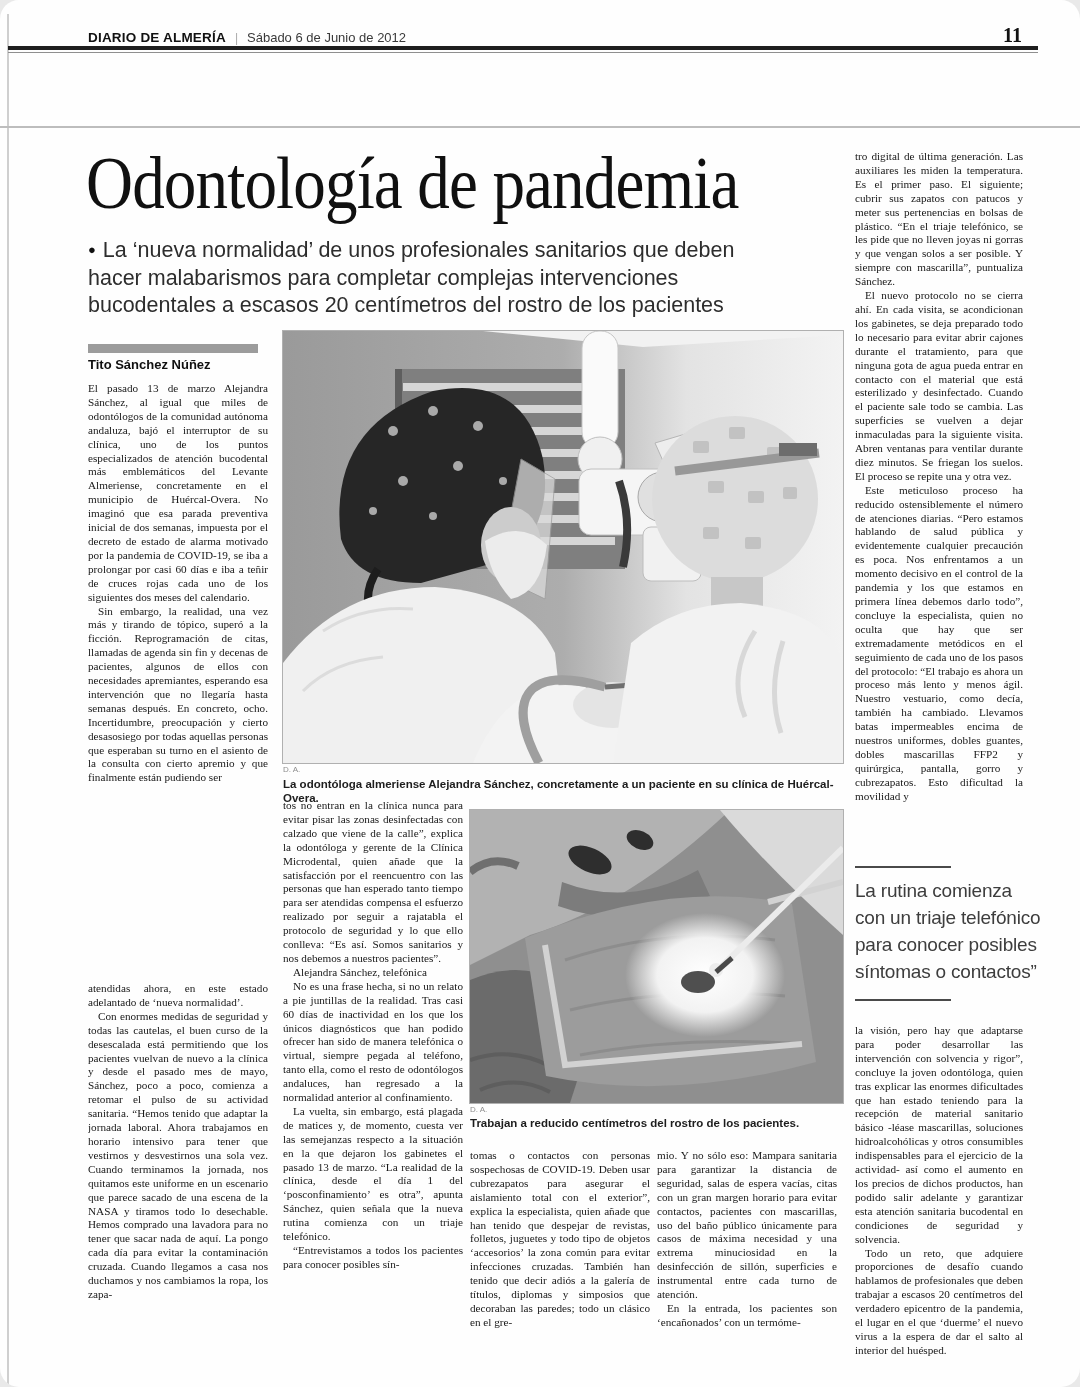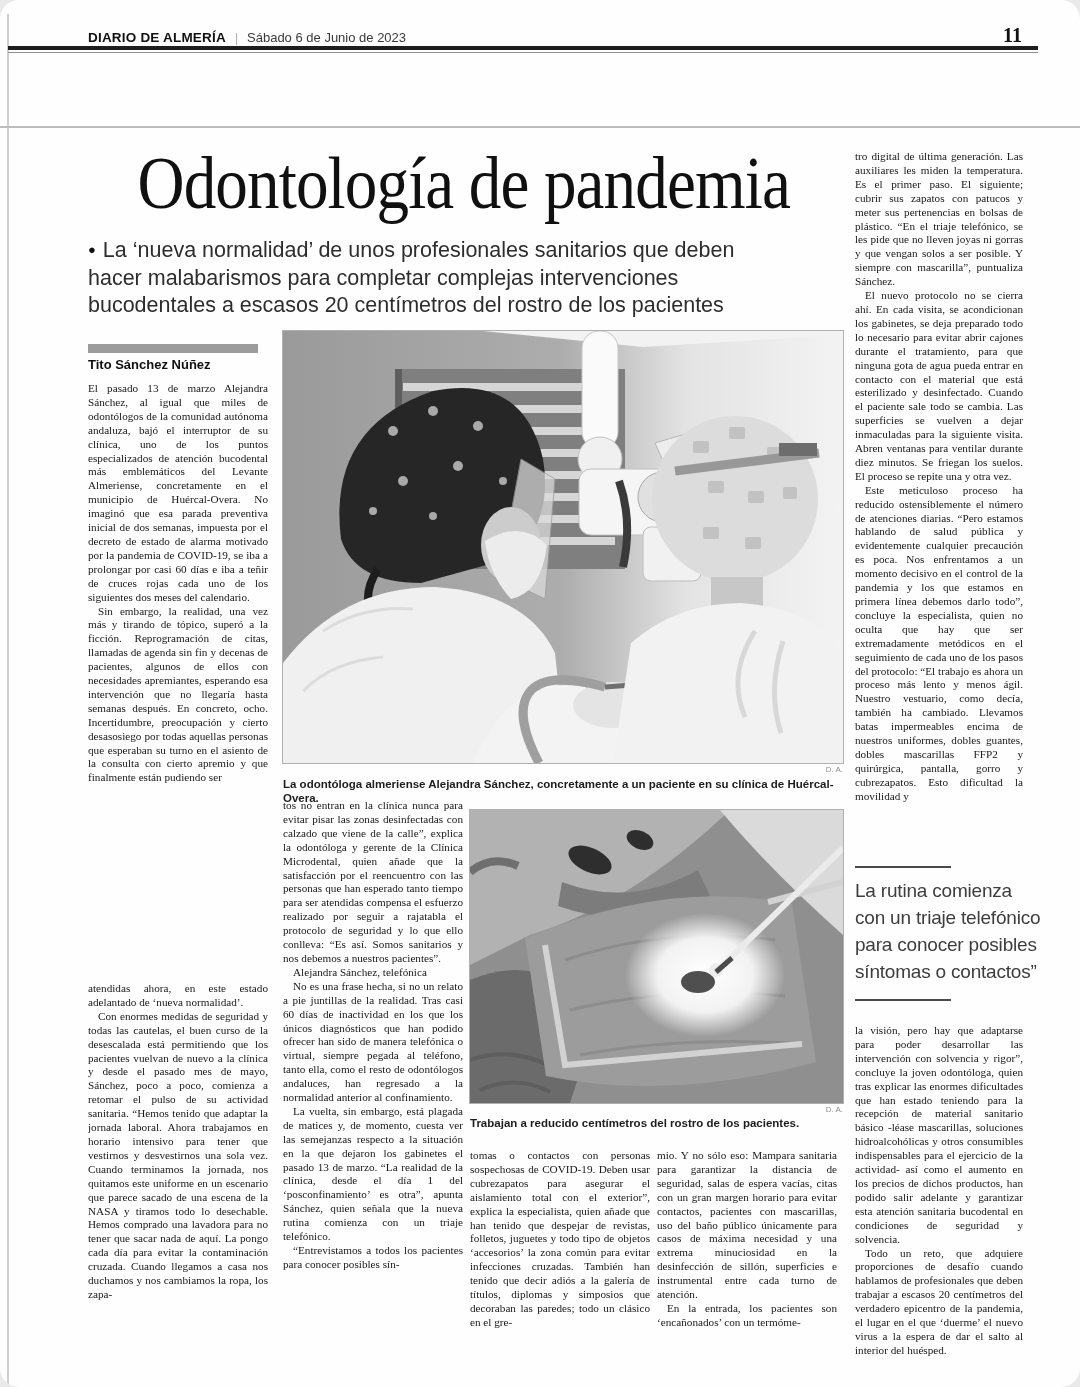--- a/index.html
+++ b/index.html
@@ -13,21 +13,21 @@
   .hdr{position:absolute;left:88px;top:24px;width:934px;display:flex;align-items:baseline;
        font-family:"Liberation Sans", sans-serif;}
   .hdr .paper{font-weight:bold;font-size:13.5px;letter-spacing:.2px;color:#111;}
   .hdr .sep{color:#aaa;margin:0 9px;font-size:12px;}
   .hdr .date{font-size:13px;color:#3a3a3a;}
   .hdr .page-num{margin-left:auto;font-family:"Liberation Serif", serif;font-weight:bold;font-size:20px;color:#111;}
   .hdr-rule{position:absolute;left:8px;top:46px;width:1030px;height:4px;background:#1e1e1e;}
   .hdr-rule2{position:absolute;left:8px;top:52px;width:1030px;height:1px;background:#8f8f8f;}
 
   
-  .headline{position:absolute;left:86px;top:146px;width:800px;text-align:right;}
+  .headline{position:absolute;left:86px;top:146px;width:800px;}
   .headline h1{margin:0;font-size:74px;font-weight:500;line-height:1.02;color:#101010;
                transform:scaleX(.88);transform-origin:left top;white-space:nowrap;letter-spacing:-1px;}
   .standfirst{position:absolute;left:88px;top:236px;width:706px;
               font-family:"Liberation Sans", sans-serif;font-size:21.5px;line-height:27.5px;color:#2d2d2d;}
   .standfirst .bullet{font-size:13px;vertical-align:3px;margin-right:7px;color:#101010;}
 
   
   .by-bar{position:absolute;left:88px;top:344px;width:170px;height:9px;background:#9c9c9c;}
   .byline{position:absolute;left:88px;top:357px;font-family:"Liberation Sans", sans-serif;
           font-weight:bold;font-size:13px;color:#101010;}
@@ -49,40 +49,40 @@
   .pq .rule{width:96px;height:2px;background:#4a4a4a;}
   .pq p{margin:9px 0 14px 0;font-size:19px;line-height:27px;letter-spacing:-.2px;}
   .pq1{left:88px;top:866px;}
   .pq2{left:855px;top:866px;}
 
   
   .photo{position:absolute;outline:1px solid #b0b0b0;overflow:hidden;background:#d5d5d5;}
   .photo svg{display:block;width:100%;height:100%;}
   .photo1{left:283px;top:331px;width:560px;height:432px;}
   .photo2{left:470px;top:810px;width:373px;height:293px;}
-  .credit{position:absolute;font-family:"Liberation Sans", sans-serif;font-size:8px;color:#8d8d8d;text-align:right;}
+  .credit{position:absolute;font-family:"Liberation Sans", sans-serif;font-size:8px;color:#8d8d8d;text-align:left;}
   .credit1{left:283px;top:765px;width:560px;}
   .credit2{left:470px;top:1105px;width:373px;}
   .caption{position:absolute;font-family:"Liberation Sans", sans-serif;font-weight:bold;
            font-size:11.5px;line-height:14px;color:#1d1d1d;}
   .cap1{left:283px;top:777px;width:560px;}
   .cap2{left:470px;top:1116px;width:373px;}
 </style>
 </head>
 <body>
 
 <div class="page">
 
   <div class="scan-edge-left"></div>
   <div class="scan-line-h"></div>
 
   <div class="hdr">
     <span class="paper">DIARIO DE ALMERÍA</span>
     <span class="sep">|</span>
-    <span class="date">Sábado 6 de Junio de 2023</span>
+    <span class="date">Sábado 6 de Junio de 2012</span>
     <span class="page-num">11</span>
   </div>
   <div class="hdr-rule"></div>
   <div class="hdr-rule2"></div>
 
   <div class="headline">
     <h1>Odontología de pandemia</h1>
   </div>
   <div class="standfirst">
     <span class="bullet">●</span><span>La ‘nueva normalidad’ de unos profesionales sanitarios que deben hacer malabarismos para completar complejas intervenciones bucodentales a escasos 20 centímetros del rostro de los pacientes</span>

